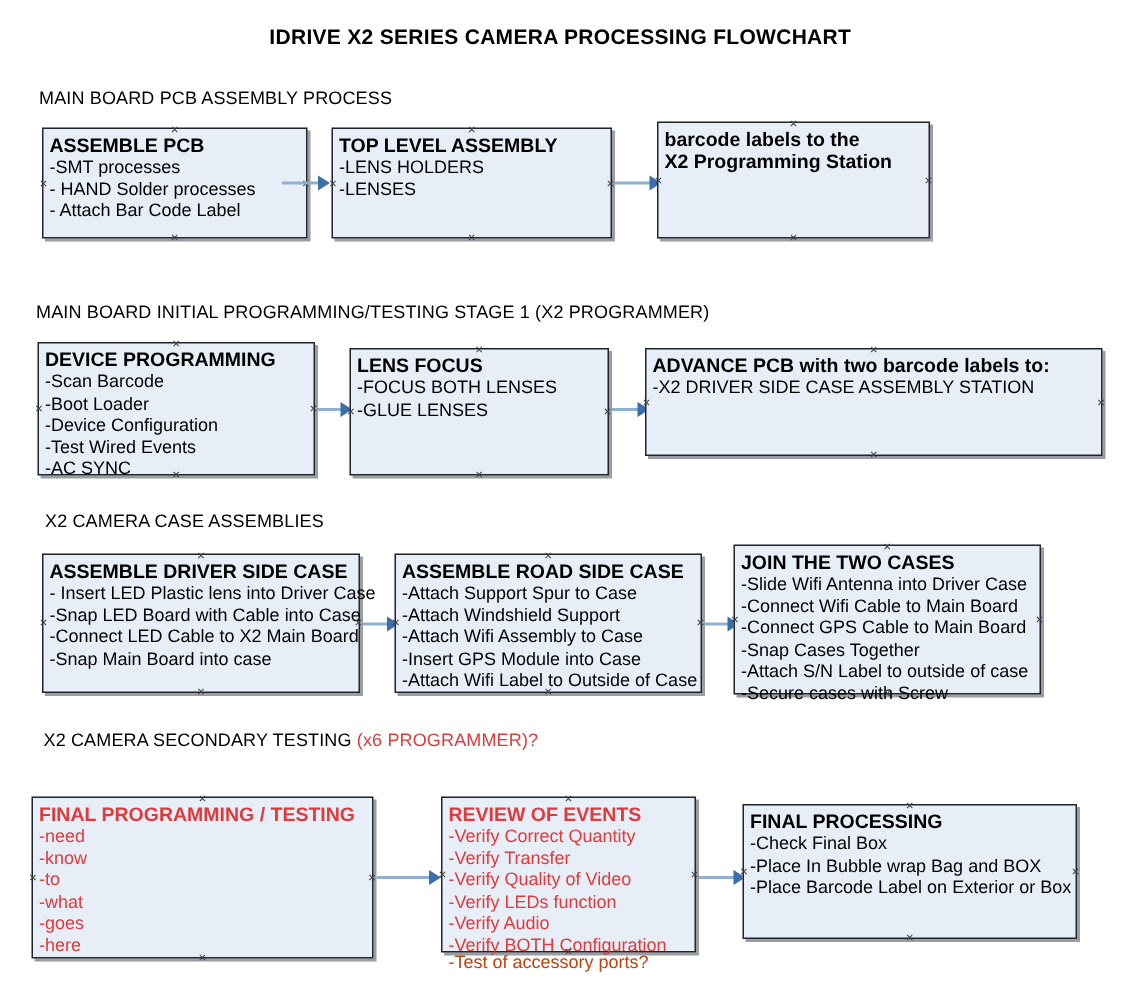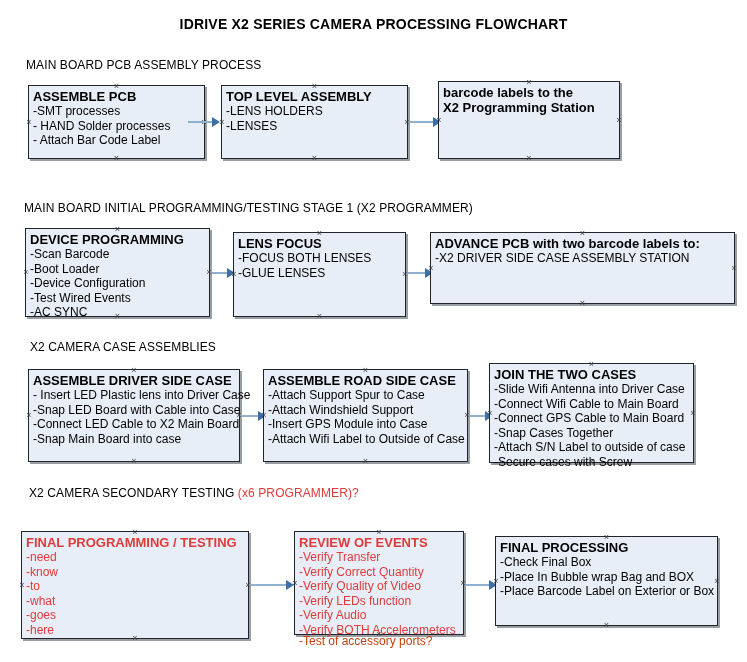--- a/index.html
+++ b/index.html
@@ -218,20 +218,21 @@
   </div>
 
   <div class="conn" style="left:242px; top:415px; width:20px;"></div>
   <div class="arrowhead" style="left:258px; top:411px;"></div>
 
   <div class="node" style="left:263px; top:369px; width:205px; height:93px;">
     <div class="node-body">
       <div class="node-title">ASSEMBLE ROAD SIDE CASE</div>
       <div class="node-line">-Attach Support Spur to Case</div>
       <div class="node-line">-Attach Windshield Support</div>
+      <div class="node-line">-Attach Wifi Assembly to Case</div>
       <div class="node-line">-Insert GPS Module into Case</div>
       <div class="node-line">-Attach Wifi Label to Outside of Case</div>
     </div>
     <span class="cp" style="left:50%; top:0;"></span>
     <span class="cp" style="left:50%; top:100%;"></span>
     <span class="cp" style="left:0; top:50%;"></span>
     <span class="cp" style="left:100%; top:50%;"></span>
   </div>
 
   <div class="conn" style="left:470px; top:415px; width:18px;"></div>
@@ -272,26 +273,26 @@
     <span class="cp" style="left:0; top:50%;"></span>
     <span class="cp" style="left:100%; top:50%;"></span>
   </div>
 
   <div class="conn" style="left:251px; top:584px; width:38px;"></div>
   <div class="arrowhead" style="left:286px; top:580px;"></div>
 
   <div class="node red" style="left:294px; top:531px; width:170px; height:104px;">
     <div class="node-body">
       <div class="node-title">REVIEW OF EVENTS</div>
+      <div class="node-line">-Verify Correct Quantity</div>
       <div class="node-line">-Verify Transfer</div>
-      <div class="node-line">-Verify Correct Quantity</div>
       <div class="node-line">-Verify Quality of Video</div>
       <div class="node-line">-Verify LEDs function</div>
       <div class="node-line">-Verify Audio</div>
-      <div class="node-line">-Verify BOTH Accelerometers</div>
+      <div class="node-line">-Verify BOTH Configuration</div>
     </div>
     <div class="node-line overflow">-Test of accessory ports?</div>
     <span class="cp" style="left:50%; top:0;"></span>
     <span class="cp" style="left:50%; top:100%;"></span>
     <span class="cp" style="left:0; top:50%;"></span>
     <span class="cp" style="left:100%; top:50%;"></span>
   </div>
 
   <div class="conn" style="left:466px; top:584px; width:26px;"></div>
   <div class="arrowhead" style="left:489px; top:580px;"></div>

